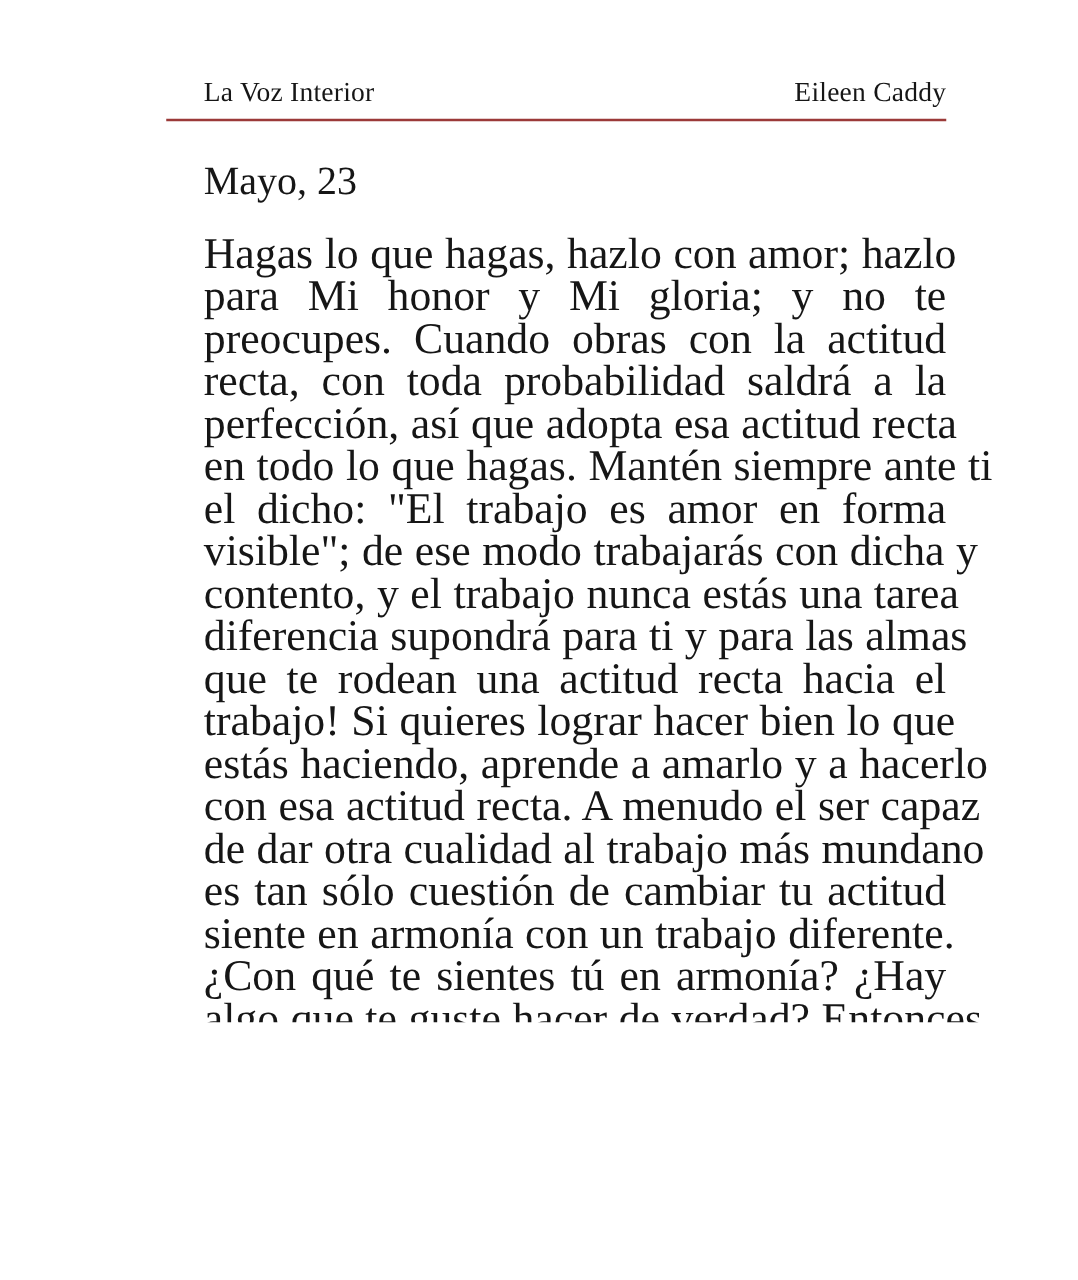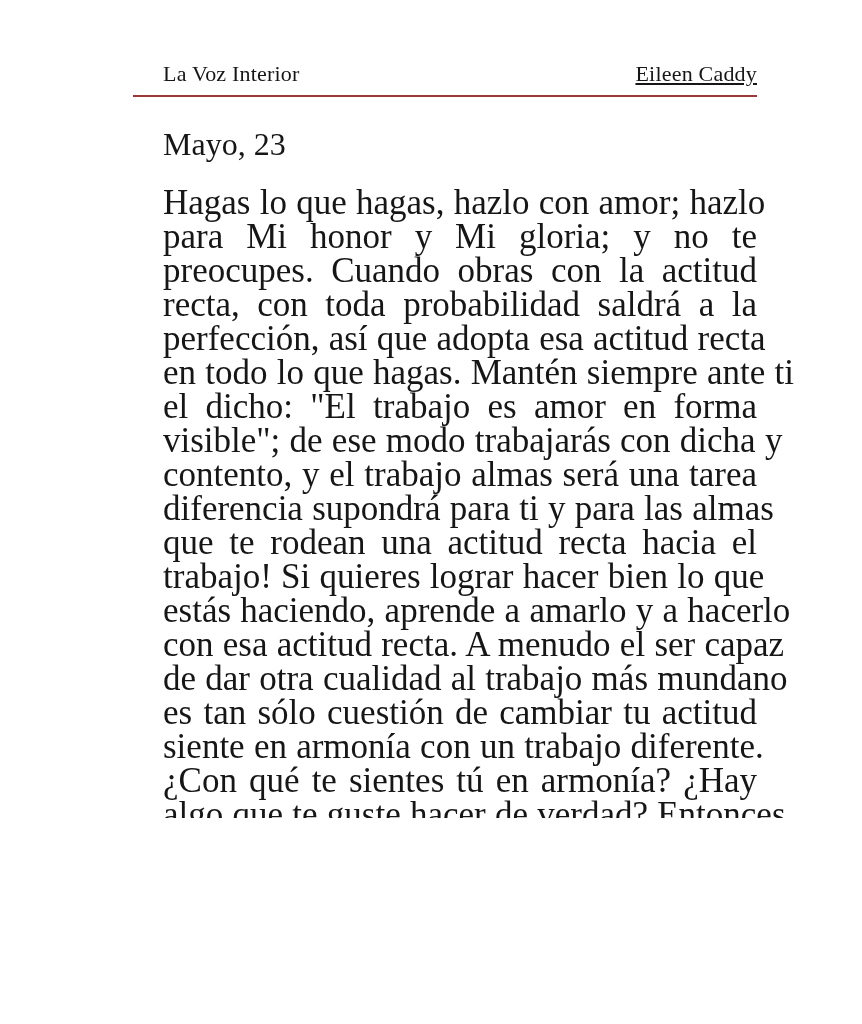--- a/index.html
+++ b/index.html
@@ -28,21 +28,20 @@
     border-bottom: 2px solid #9b3a38;
     font-size: 22px;
     line-height: 24px;
   }
   .running-head .book-title {
     margin-left: 30px;
     letter-spacing: 0.2px;
   }
   .running-head .author {
     letter-spacing: 0.2px;
-    text-decoration: underline;
   }
   .date-heading {
     position: absolute;
     left: 163px;
     top: 128px;
     font-size: 32px;
     line-height: 32px;
   }
   .body-text {
     position: absolute;
@@ -77,21 +76,21 @@
 
   <div class="body-text" id="body-text">
       <div class="body-line">Hagas lo que hagas, hazlo con amor; hazlo</div>
       <div class="body-line">para Mi honor y Mi gloria; y no te</div>
       <div class="body-line">preocupes. Cuando obras con la actitud</div>
       <div class="body-line">recta, con toda probabilidad saldrá a la</div>
       <div class="body-line">perfección, así que adopta esa actitud recta</div>
       <div class="body-line">en todo lo que hagas. Mantén siempre ante ti</div>
       <div class="body-line">el dicho: "El trabajo es amor en forma</div>
       <div class="body-line">visible"; de ese modo trabajarás con dicha y</div>
-      <div class="body-line">contento, y el trabajo almas será una tarea</div>
+      <div class="body-line">contento, y el trabajo nunca estás una tarea</div>
       <div class="body-line">diferencia supondrá para ti y para las almas</div>
       <div class="body-line">que te rodean una actitud recta hacia el</div>
       <div class="body-line">trabajo! Si quieres lograr hacer bien lo que</div>
       <div class="body-line">estás haciendo, aprende a amarlo y a hacerlo</div>
       <div class="body-line">con esa actitud recta. A menudo el ser capaz</div>
       <div class="body-line">de dar otra cualidad al trabajo más mundano</div>
       <div class="body-line">es tan sólo cuestión de cambiar tu actitud</div>
       <div class="body-line">siente en armonía con un trabajo diferente.</div>
       <div class="body-line">¿Con qué te sientes tú en armonía? ¿Hay</div>
       <div class="body-line">algo que te guste hacer de verdad? Entonces,</div>

